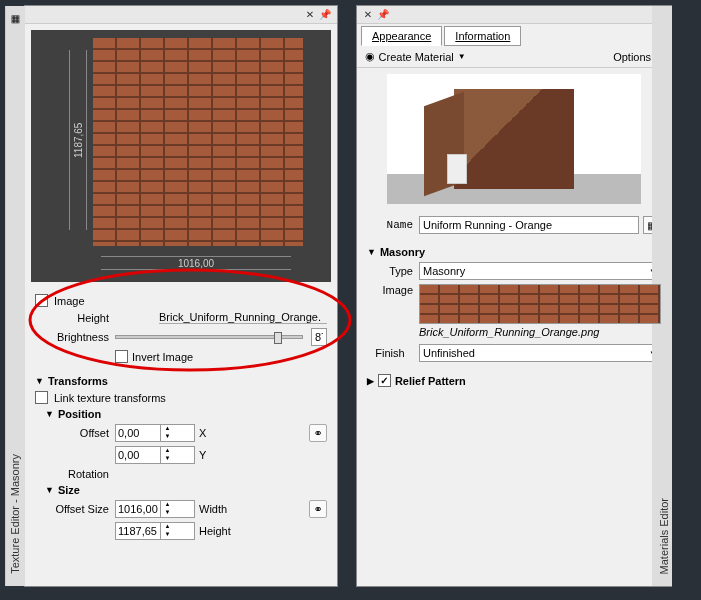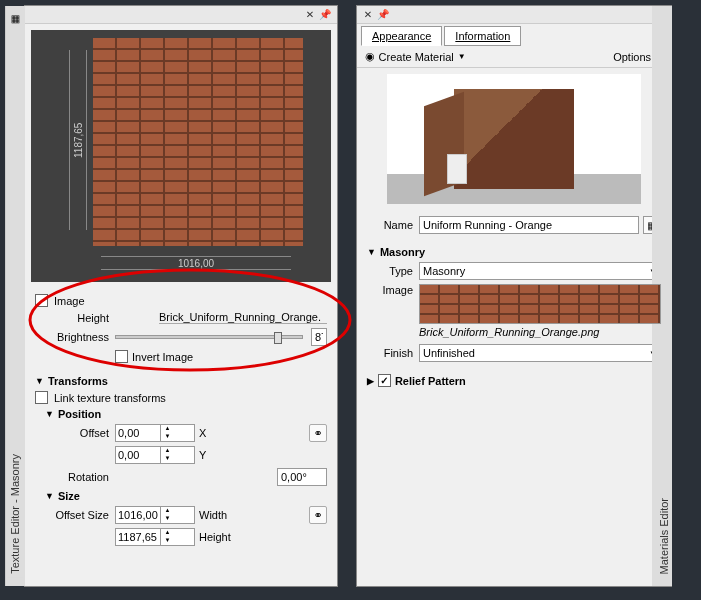--- a/index.html
+++ b/index.html
@@ -147,24 +147,20 @@
             <div class="arrows">
               <span>▲</span>
               <span>▼</span>
             </div>
           </div>
         <span>Y</span>
       </div>
     </div>
     <div class="row">
       <span class="lbl">Rotation</span>
-      <div class="val">
-        <span style="flex:1;"></span>
-        <input type="text" style="width: 50px;" value="0,00°">
-      </div>
     </div>
 
     <div class="section-head" style="padding-left:10px;">
       <span class="tri">▼</span>
       <span>Size</span>
     </div>
     <div class="row">
       <span class="lbl">Offset Size</span>
       <div class="val">
         <div class="spinner">
@@ -222,21 +218,21 @@
   </div>
 
   <div class="scene-preview">
     <div class="scene-floor"></div>
     <div class="scene-wall"></div>
     <div class="scene-chair"></div>
   </div>
 
   <div class="section">
     <div class="row">
-      <span class="lbl" style="width:52px;">Name</span>
+      <span class="lbl" style="width:52px;font-family:Liberation Mono, monospace;">Name</span>
       <input type="text" style="flex: 1 1 0%;" value="Uniform Running - Orange">
       <span class="icon-box" style="margin-left:4px;">▦</span>
     </div>
   </div>
 
   <div class="section">
     <div class="section-head">
       <span class="tri">▼</span>
       <span>Masonry</span>
     </div>
@@ -248,21 +244,21 @@
       </div>
     </div>
     <div class="row" style="align-items:flex-start;">
       <span class="lbl" style="width:52px;">Image</span>
       <div style="flex:1;">
         <div class="swatch"></div>
         <div style="padding:2px 0;font-style:italic;">Brick_Uniform_Running_Orange.png</div>
       </div>
     </div>
     <div class="row">
-      <span class="lbl" style="width:52px;">Finish</span>
+      <span class="lbl" style="width:52px;text-align:center;">Finish</span>
       <div class="select" style="flex:1;">
         <span>Unfinished</span>
         <span class="caret">▼</span>
       </div>
     </div>
   </div>
 
   <div class="section">
     <div class="section-head">
       <span class="tri">▶</span>

